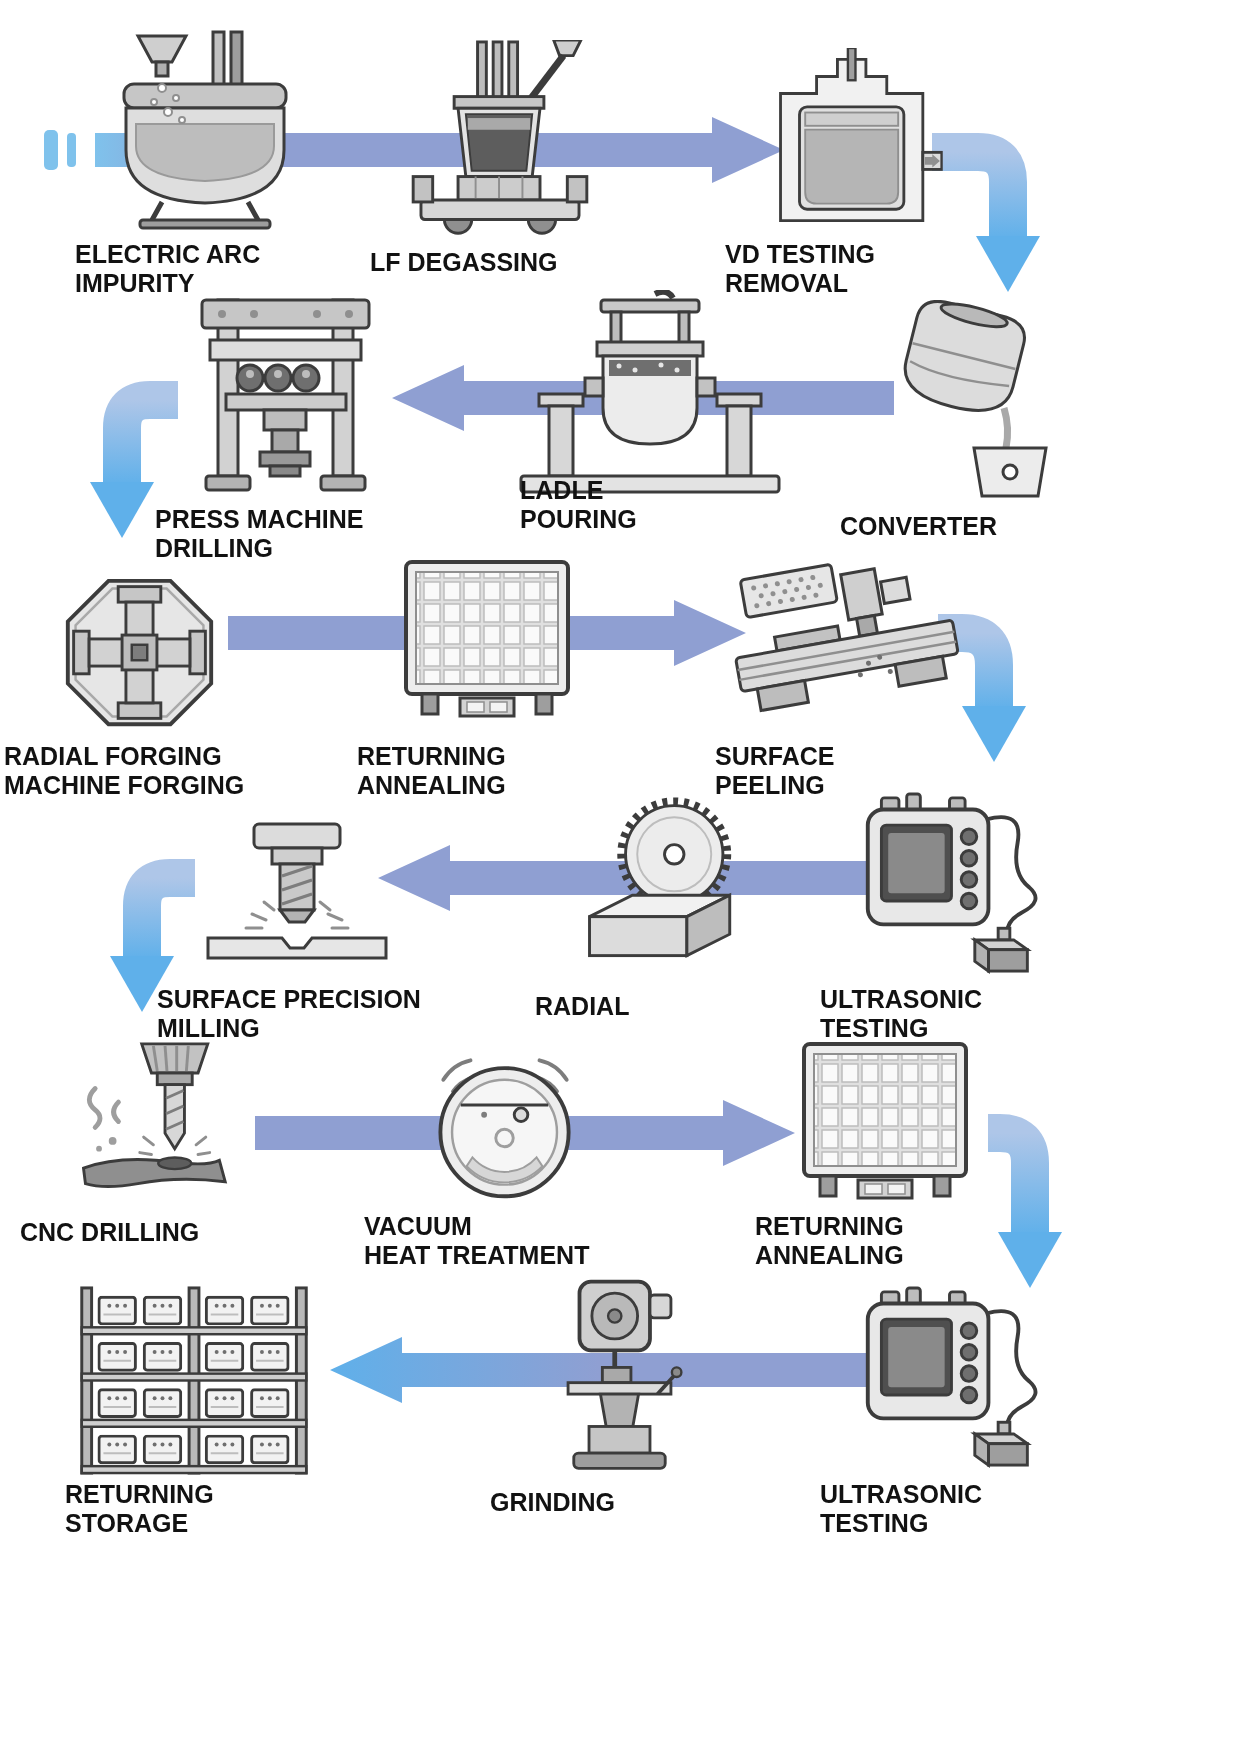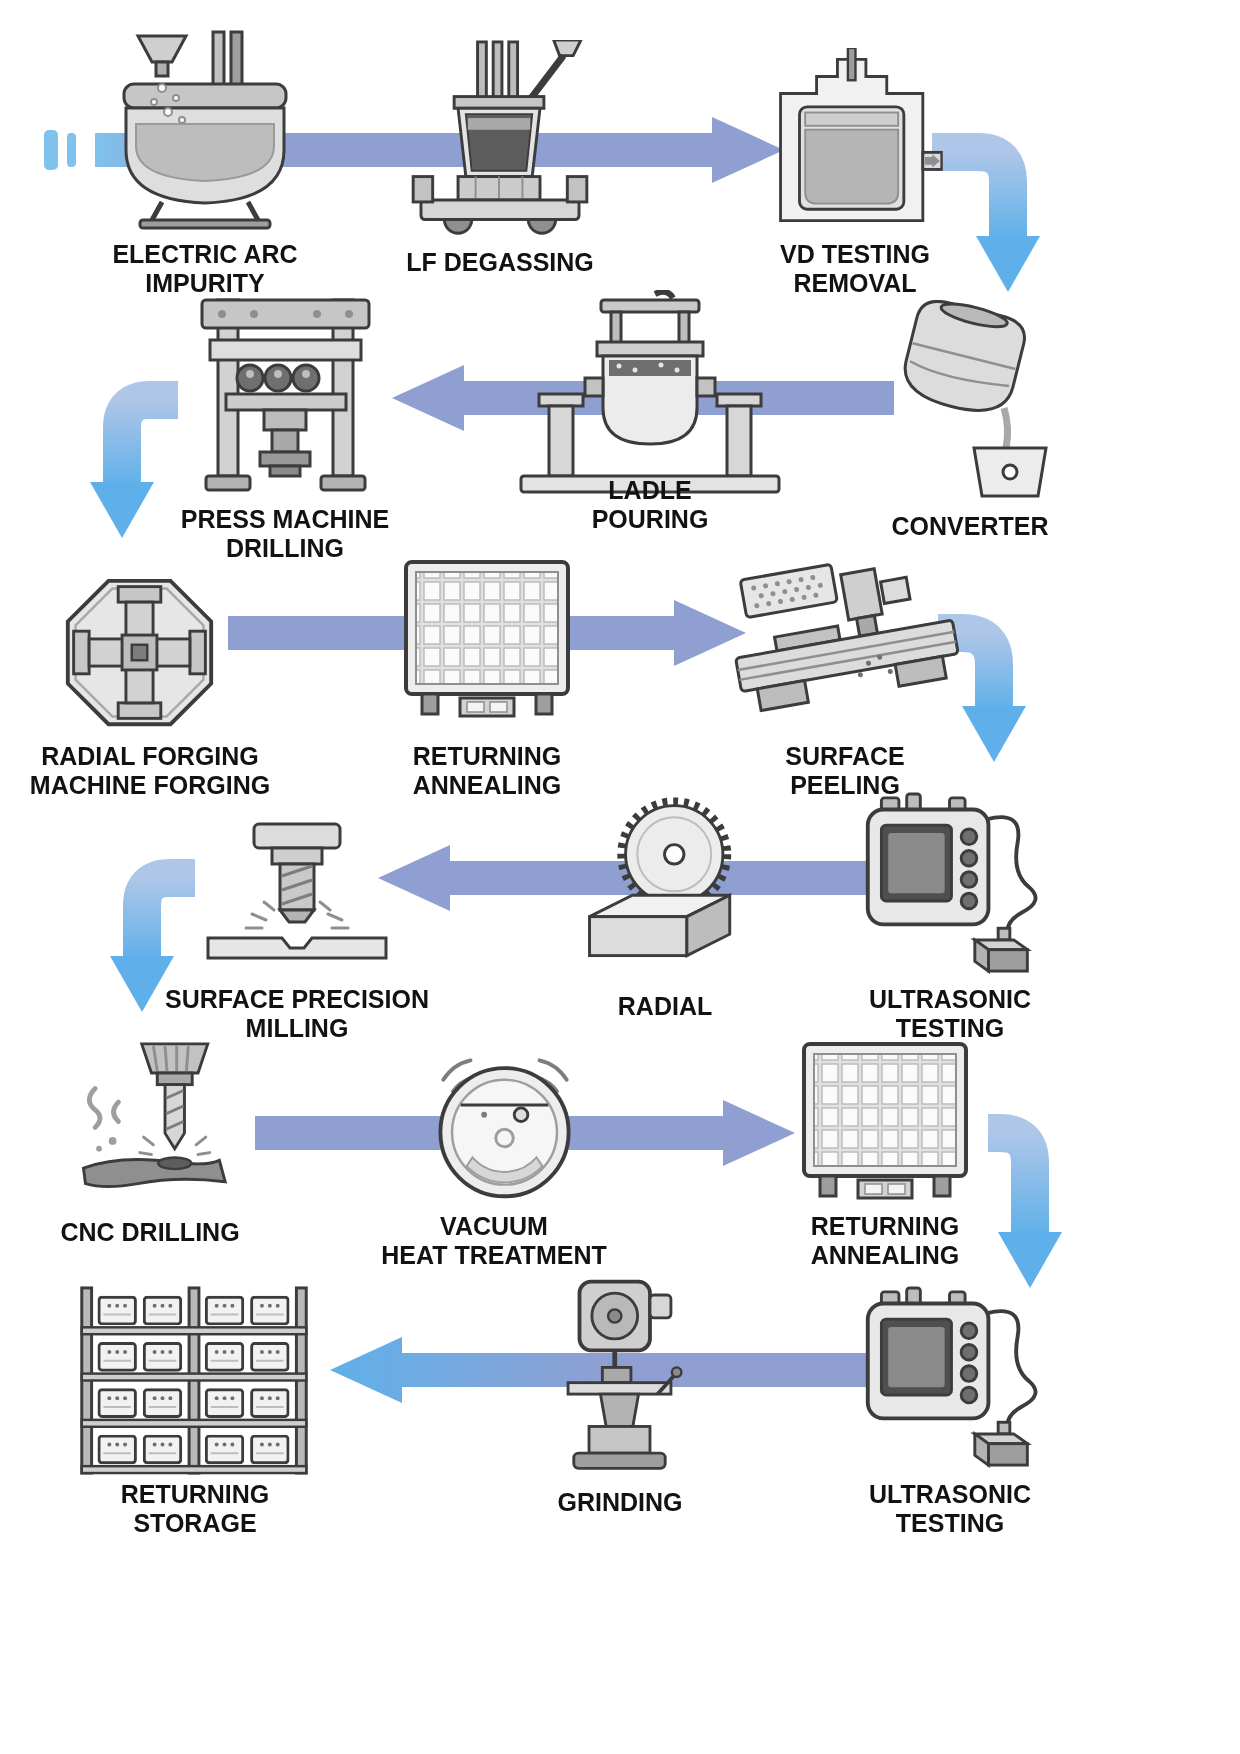--- a/index.html
+++ b/index.html
@@ -11,21 +11,21 @@
     --bg:#ffffff;
   }
   html,body{margin:0;padding:0;background:var(--bg);}
   #canvas{
     position:relative;width:1240px;height:1754px;background:var(--bg);
     overflow:hidden;font-family:"Liberation Sans",sans-serif;
   }
   #arrow-layer{position:absolute;left:0;top:0;z-index:1;}
   .step-icon{position:absolute;z-index:2;}
   .step-label{
-    position:absolute;z-index:3;text-align:center;
+    position:absolute;z-index:3;text-align:left;
     font-weight:700;font-size:25px;line-height:1.16;color:var(--label-color);
   }
   .step-label span{display:block;}
   #defs-svg{position:absolute;width:0;height:0;}
 </style>
 </head>
 <body>
 
 <div id="canvas">
 
@@ -448,21 +448,21 @@
   <div class="step-label" style="left:155px;top:505px;width:260px">
         <span>PRESS MACHINE</span>
         <span>DRILLING</span>
       </div>
 </div>
 
 <div style="display:contents">
   <svg class="step-icon" style="left:62px;top:575px" width="155" height="155" viewBox="0 0 160 160">
         <use href="#sym-radial"></use>
       </svg>
-  <div class="step-label" style="left:20px;top:742px;width:260px">
+  <div class="step-label" style="left:4px;top:742px;width:260px">
         <span>RADIAL FORGING</span>
         <span>MACHINE FORGING</span>
       </div>
 </div>
 
 <div style="display:contents">
   <svg class="step-icon" style="left:402px;top:558px" width="170" height="168" viewBox="0 0 170 168">
         <use href="#sym-anneal"></use>
       </svg>
   <div class="step-label" style="left:357px;top:742px;width:260px">

